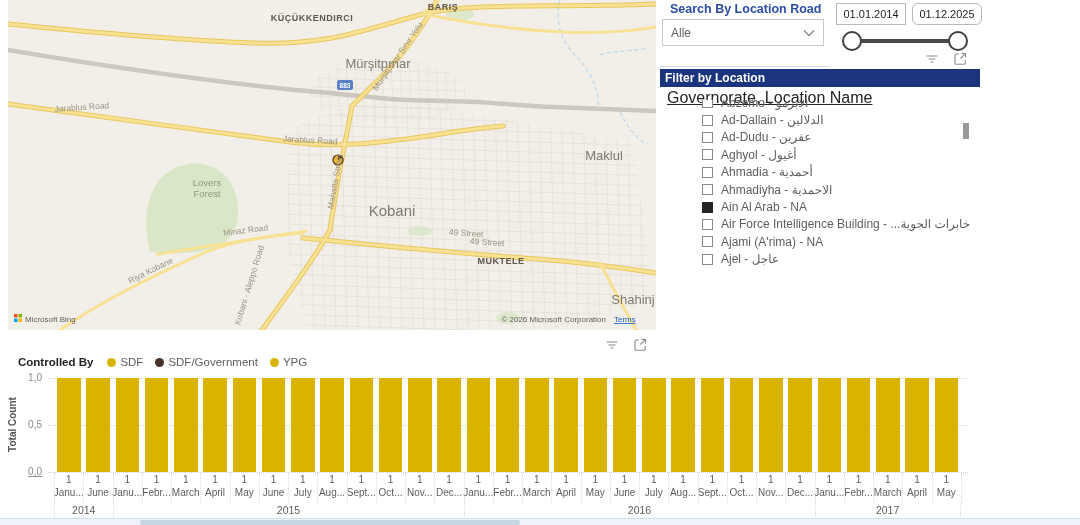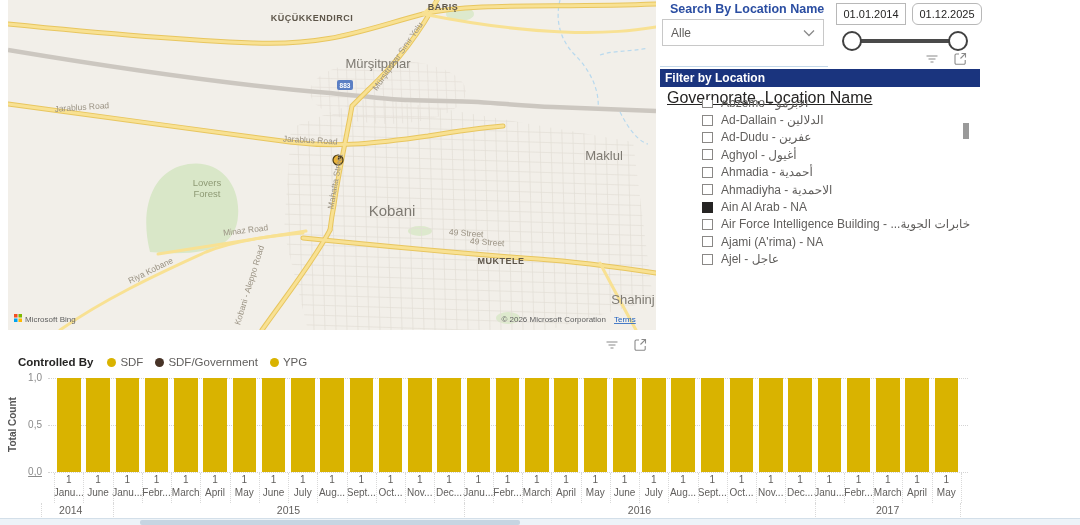--- a/index.html
+++ b/index.html
@@ -248,21 +248,21 @@
 <div class="vicons" style="left:604px; top:337px;">
   <svg class="icon-btn" viewBox="0 0 16 16">
     <path d="M2.5 5h11M4.5 8h7M6.5 11h3" stroke="currentColor" stroke-width="1.2" fill="none"></path>
   </svg>
   <svg class="icon-btn" viewBox="0 0 16 16">
     <path d="M7 3H4.2A1.2 1.2 0 0 0 3 4.2V12a1.2 1.2 0 0 0 1.2 1.2H12A1.2 1.2 0 0 0 13.2 12V9" stroke="currentColor" stroke-width="1.1" fill="none"></path>
     <path d="M9.5 2.5h4v4M13.3 2.7 8.5 7.5" stroke="currentColor" stroke-width="1.1" fill="none"></path>
   </svg>
 </div>
 
-<div id="search-title">Search By Location Name</div>
+<div id="search-title">Search By Location Road</div>
 
 <div id="dropdown">
   <span class="dd-value">Alle</span>
   <svg width="12" height="8" viewBox="0 0 12 8">
     <polyline points="1,1.5 6,6.5 11,1.5" fill="none" stroke="#8a8a8a" stroke-width="1.3"></polyline>
   </svg>
 </div>
 
 <div id="date-start" class="datebox">01.01.2014</div>
 <div id="date-end" class="datebox">01.12.2025</div>
@@ -470,21 +470,21 @@
       <div class="colsep" style="left: 697.5px;"></div>
       <div class="colsep" style="left: 726.75px;"></div>
       <div class="colsep" style="left: 756px;"></div>
       <div class="colsep" style="left: 785.25px;"></div>
       <div class="colsep" style="left: 814.5px;"></div>
       <div class="colsep" style="left: 843.75px;"></div>
       <div class="colsep" style="left: 873px;"></div>
       <div class="colsep" style="left: 902.25px;"></div>
       <div class="colsep" style="left: 931.5px;"></div>
       <div class="colsep" style="left: 960.75px;"></div>
-      <div class="yearcell" style="left: 41px; width: 58.5px;">2014</div>
+      <div class="yearcell" style="left: 54px; width: 58.5px;">2014</div>
       <div class="yearcell" style="left: 112.5px; width: 351px;">2015</div>
       <div class="yearcell" style="left: 463.5px; width: 351px;">2016</div>
       <div class="yearcell last" style="left: 814.5px; width: 146.25px;">2017</div>
     </div>
 </div>
 
 <div id="hscroll">
   <div id="hscroll-thumb"></div>
 </div>
 

